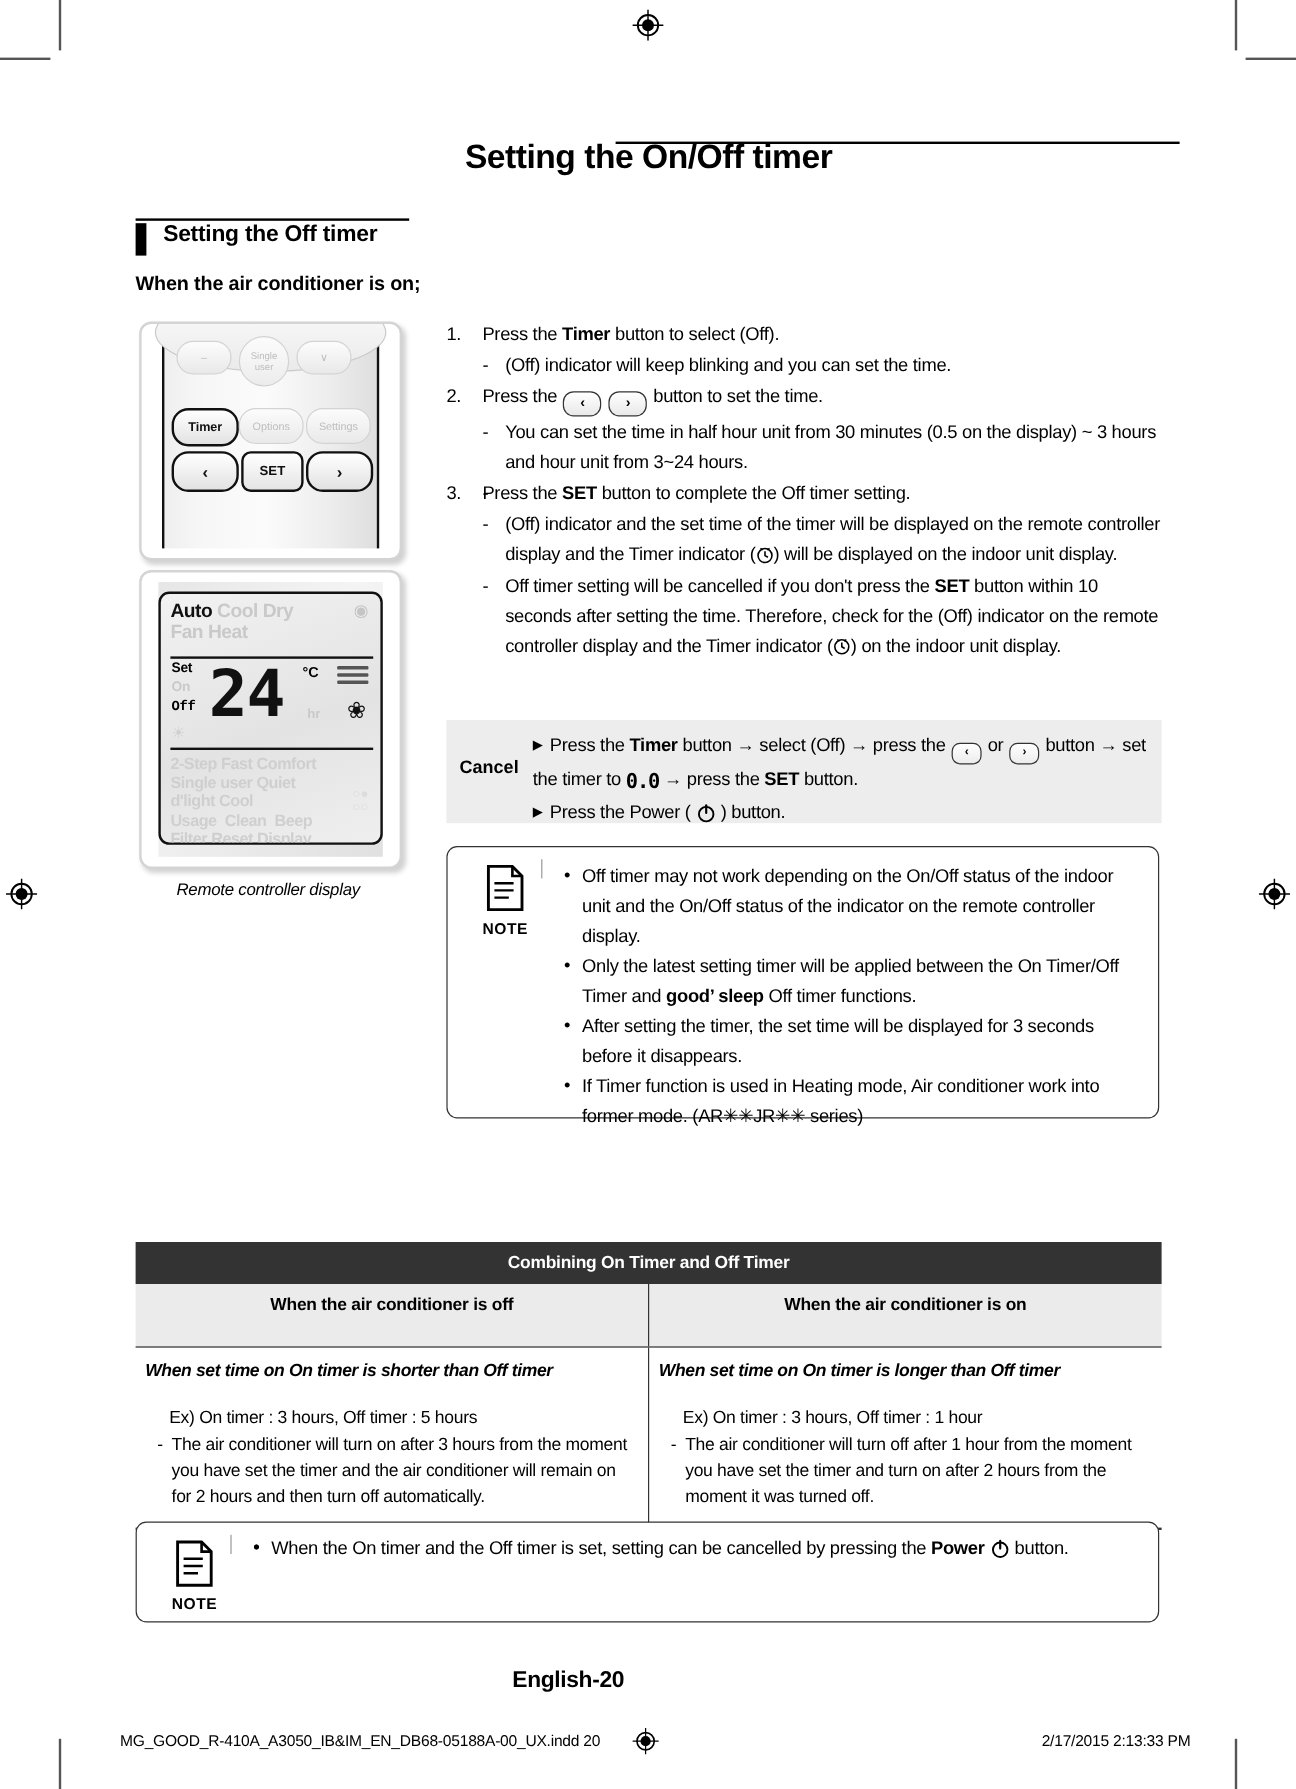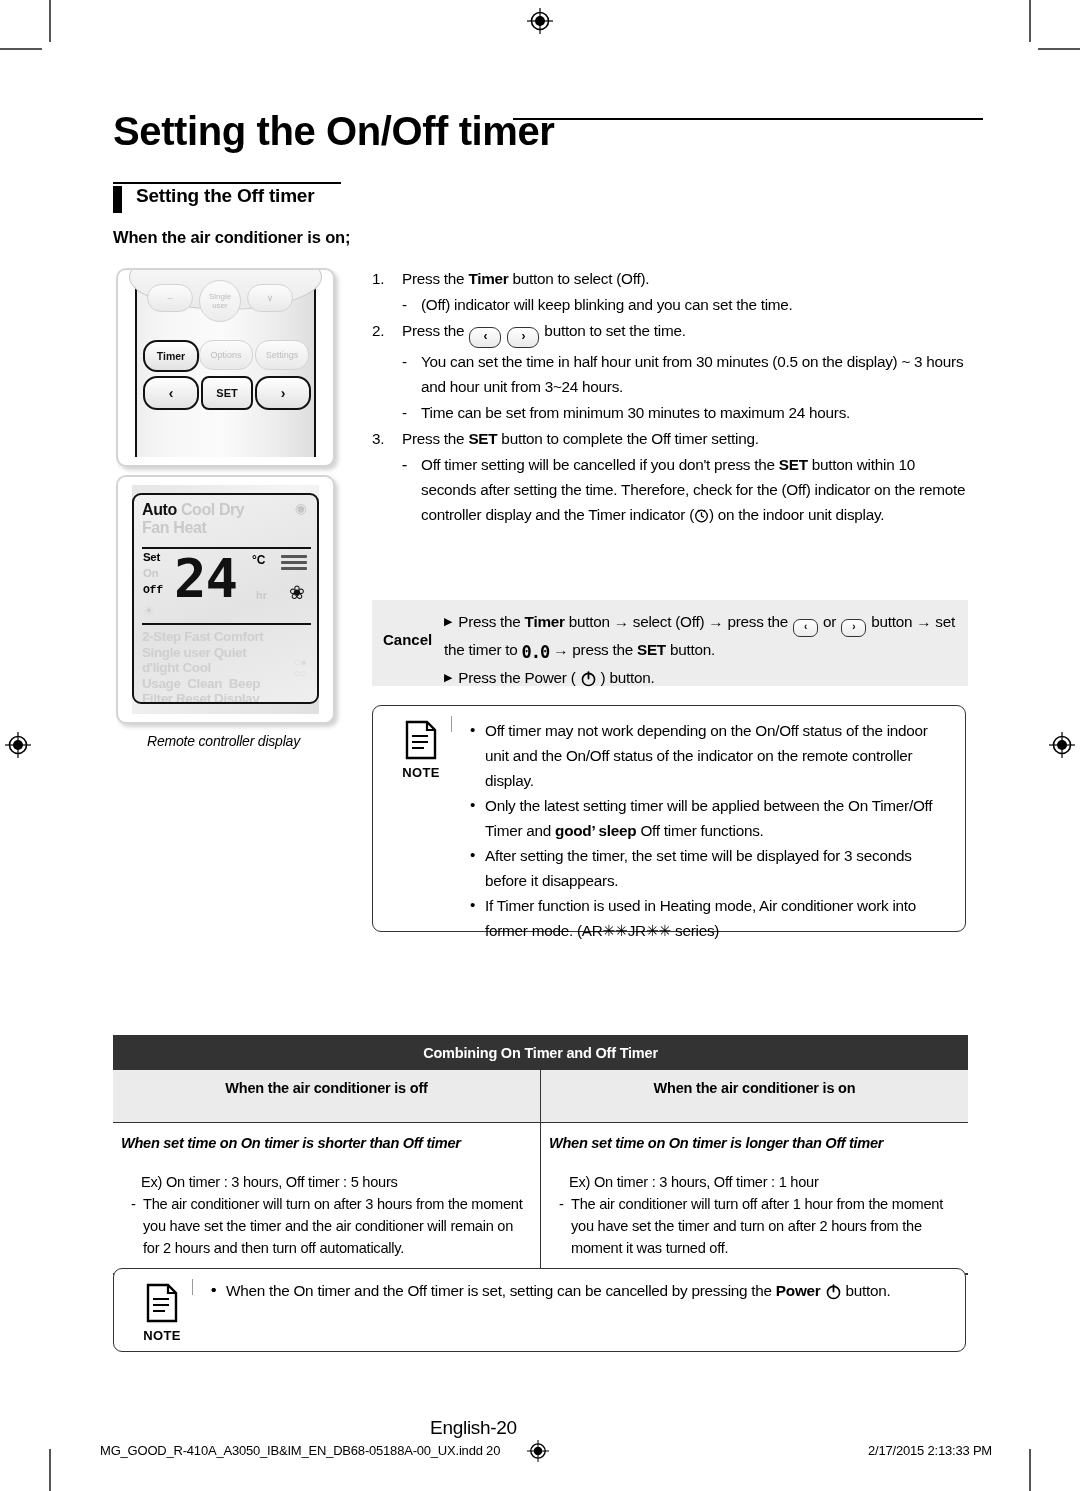--- a/index.html
+++ b/index.html
@@ -10,21 +10,21 @@
   }
   .page{position:absolute;left:0;top:0;width:1080px;height:1491px;overflow:hidden;}
 
   
   .crop{position:absolute;background:#555;}
   .reg{position:absolute;width:26px;height:26px;}
   .reg svg{display:block;}
 
   
   .title-wrap{position:absolute;left:113px;top:108px;width:855px;height:62px;}
-  .h1{font-size:40px;font-weight:bold;letter-spacing:-0.4px;line-height:46px;}
+  .h1{font-size:28px;font-weight:bold;letter-spacing:-0.4px;line-height:46px;text-align:center;}
   .title-rule{position:absolute;left:400px;top:10px;width:470px;height:2px;background:#000;}
 
   .sub-wrap{position:absolute;left:113px;top:182px;width:400px;}
   .sub-rule{position:absolute;left:0;top:0;width:228px;height:2px;background:#000;}
   .sub-bar{position:absolute;left:0;top:4px;width:9px;height:27px;background:#000;}
   .h2{position:absolute;left:23px;top:3px;font-size:19px;font-weight:bold;letter-spacing:-0.2px;}
 
   .h3{position:absolute;left:113px;top:228px;font-size:16.5px;font-weight:bold;letter-spacing:-0.15px;}
 
   
@@ -144,21 +144,21 @@
   .tbl-body{display:flex;border-bottom:2.2px solid #333;}
   .tbl-body > div{flex:1;padding:12px 12px 14px 8px;}
   .tbl-body > div:first-child{border-right:1.4px solid #333;}
   .cellhead{font-size:14.6px;font-weight:bold;font-style:italic;letter-spacing:-0.3px;margin-bottom:20px;}
   .cellex{font-size:14.6px;letter-spacing:-0.25px;line-height:22px;margin-left:20px;}
   .celldash{font-size:14.6px;letter-spacing:-0.25px;line-height:22px;padding-left:22px;position:relative;}
   .celldash .d{position:absolute;left:10px;top:0;}
 
   
   .pagenum{position:absolute;left:0;top:1390px;width:947px;text-align:center;
-    font-size:19px;font-weight:normal;letter-spacing:-0.3px;margin-top:27px;}
+    font-size:19px;font-weight:bold;letter-spacing:-0.3px;}
   .footline{position:absolute;left:100px;top:1443px;font-size:13px;letter-spacing:-0.2px;
     font-family:"Liberation Sans",sans-serif;}
   .foottime{position:absolute;right:88px;top:1443px;font-size:13px;letter-spacing:-0.2px;}
 </style>
 </head>
 <body>
 
 <div class="page">
 
   <div class="crop" style="left:49px;top:0;width:2px;height:42px;"></div>
@@ -289,23 +289,27 @@
       <div class="lcd-dots">○●<br>○○</div>
     </div>
   </div>
   <div class="caption">Remote controller display</div>
 
   <div class="instr" id="instr">
       <div class="step"><span class="num">1.</span><span>Press the <b>Timer</b> button to select (Off).</span></div>
       <div class="dash"><span class="d">-</span><span>(Off) indicator will keep blinking and you can set the time.</span></div>
       <div class="step"><span class="num">2.</span><span>Press the <span class="key">‹</span> <span class="key">›</span> button to set the time.</span></div>
       <div class="dash"><span class="d">-</span><span>You can set the time in half hour unit from 30 minutes (0.5 on the display) ~ 3 hours and hour unit from 3~24 hours.</span></div>
-      <div class="dash"><span class="d">-</span><span>Time can be set from minimum 30 minutes to maximum 24 hours.</span></div>
+      <div class="dash"><span class="d">-</span></div>
       <div class="step"><span class="num">3.</span><span>Press the <b>SET</b> button to complete the Off timer setting.</span></div>
-      <div class="dash"><span class="d">-</span></div>
+      <div class="dash"><span class="d">-</span><span>(Off) indicator and the set time of the timer will be displayed on the remote controller display and the Timer indicator (<svg class="clockicon" viewBox="0 0 16 16">
+            <circle cx="8" cy="8.5" r="6.2" fill="none" stroke="#000" stroke-width="1.4"></circle>
+            <path d="M8 4.6 V8.5 L10.6 10" fill="none" stroke="#000" stroke-width="1.4"></path>
+            <path d="M4 2 L6 3.6 M12 2 L10 3.6" stroke="#000" stroke-width="1.2"></path>
+          </svg>) will be displayed on the indoor unit display.</span></div>
       <div class="dash"><span class="d">-</span><span>Off timer setting will be cancelled if you don't press the <b>SET</b> button within 10 seconds after setting the time. Therefore, check for the (Off) indicator on the remote controller display and the Timer indicator (<svg class="clockicon" viewBox="0 0 16 16">
             <circle cx="8" cy="8.5" r="6.2" fill="none" stroke="#000" stroke-width="1.4"></circle>
             <path d="M8 4.6 V8.5 L10.6 10" fill="none" stroke="#000" stroke-width="1.4"></path>
             <path d="M4 2 L6 3.6 M12 2 L10 3.6" stroke="#000" stroke-width="1.2"></path>
           </svg>) on the indoor unit display.</span></div>
     </div>
 
   <div class="cancelbox">
     <div class="cancel-label">Cancel</div>
     <div class="cancel-body">

